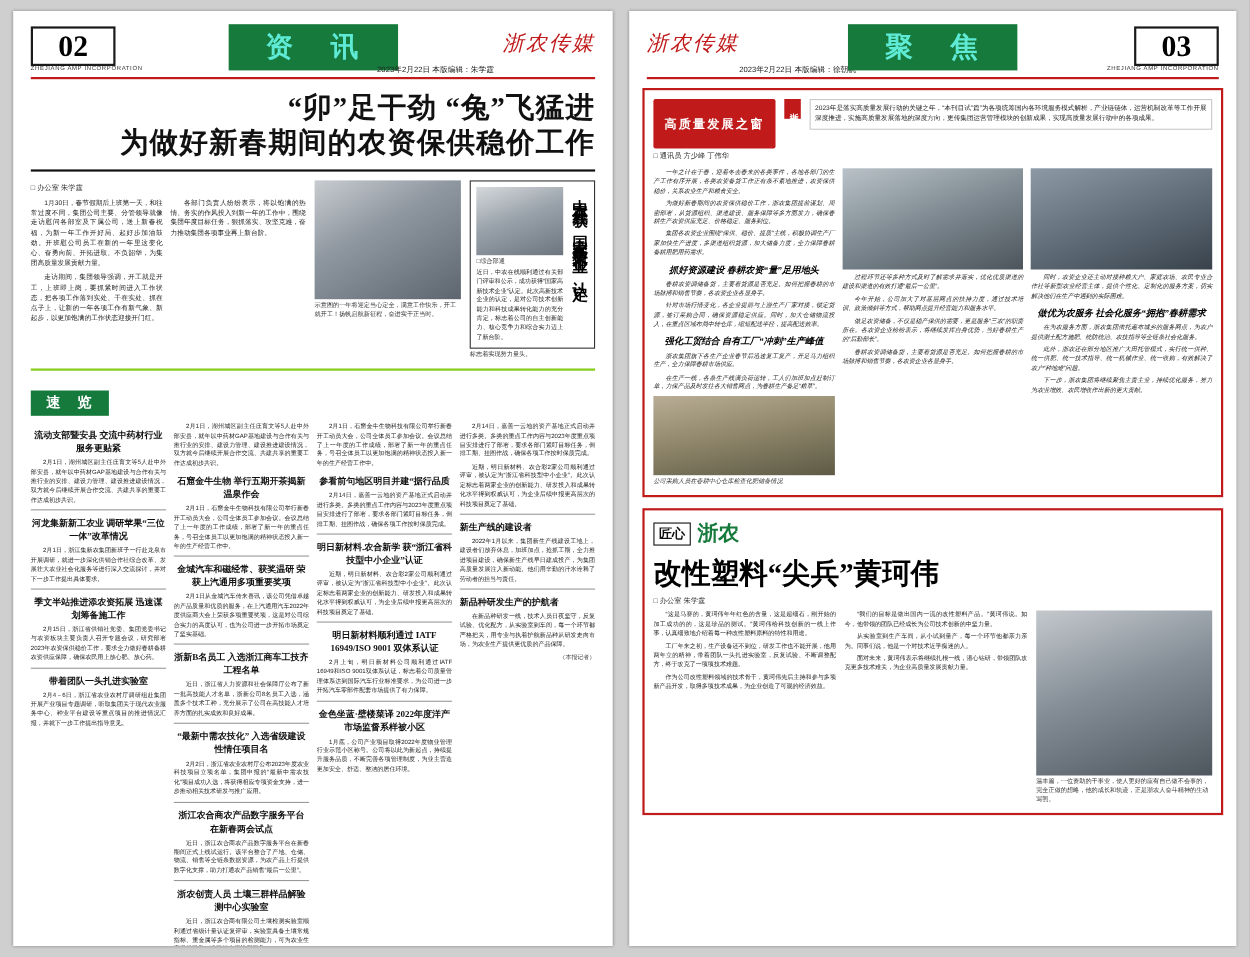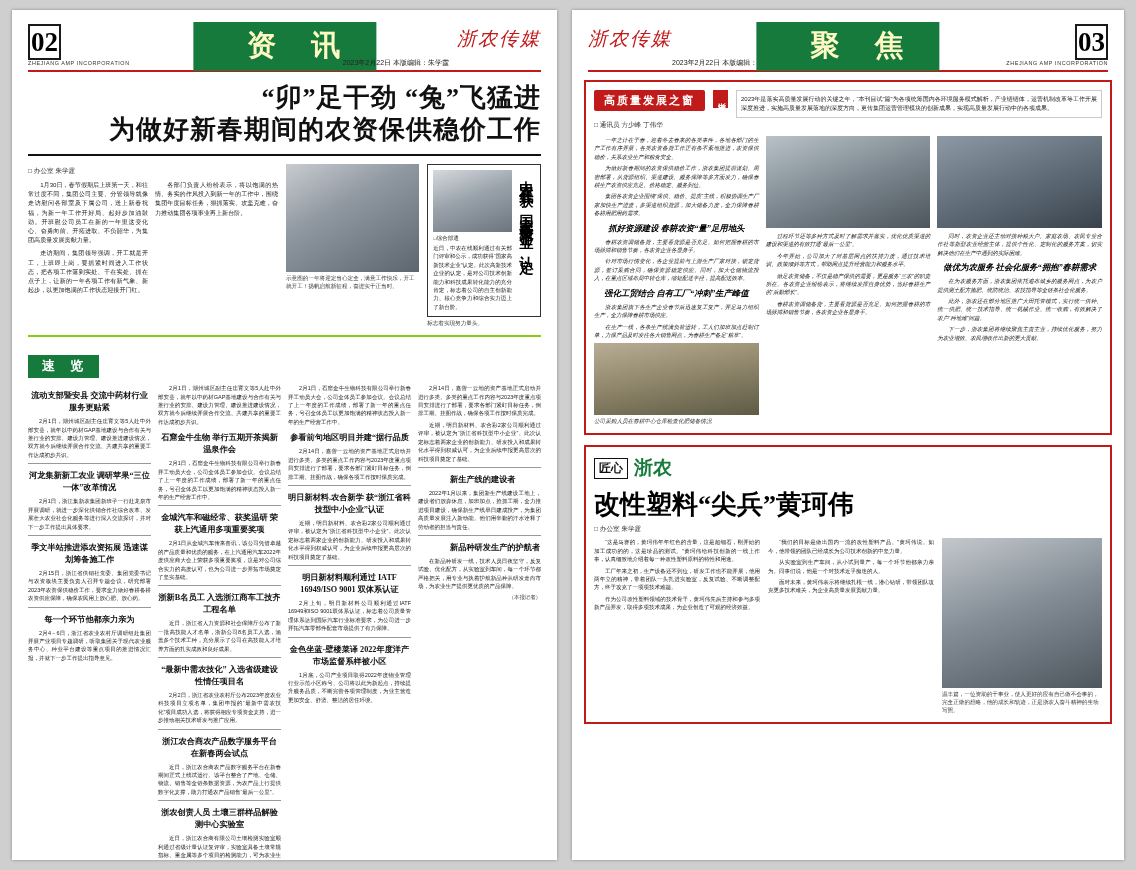--- a/index.html
+++ b/index.html
@@ -5,30 +5,30 @@
   html,body{margin:0;padding:0;background:#b8b8b8;}
   body{font-family:"Liberation Sans","DejaVu Sans",sans-serif;}
   .spread{width:1136px;height:870px;position:relative;background:#cfcfcf;overflow:hidden;}
   .page{position:absolute;top:10px;height:850px;background:#fff;box-shadow:0 0 3px rgba(0,0,0,.35);overflow:hidden;}
   .page-left{left:12px;width:545px;}
   .page-right{left:572px;width:552px;}
 
   
   .masthead{position:relative;height:46px;border-bottom:2px solid #c01a1a;margin:14px 16px 0 16px;}
   .folio{font-family:"Liberation Serif","DejaVu Serif",serif;font-weight:bold;font-size:27px;line-height:32px;
-         border:2px solid #1a1a1a;padding:0 1px;display:inline-block;}
+         border:2px solid #1a1a1a;padding:0 23px;display:inline-block;}
   .folio-wrap{position:absolute;top:0;}
   .folio-wrap.left{left:0;}
   .folio-wrap.right{right:0;}
   .masthead-en{position:absolute;top:36px;font-size:5.4px;letter-spacing:.6px;color:#333;}
   .masthead-en.left{left:0;}
   .masthead-en.right{right:0;}
   .sec-title{position:absolute;top:-2px;left:50%;transform:translateX(-50%);
-             background:#167a3c;color:#fef9c3;font-family:"Liberation Serif","DejaVu Serif",serif;
-             font-size:29px;font-weight:bold;letter-spacing:14px;padding:4px 22px 5px 54px;}
+             background:#167a3c;color:#5eead4;font-family:"Liberation Serif","DejaVu Serif",serif;
+             font-size:25px;font-weight:bold;letter-spacing:14px;padding:4px 22px 5px 34px;}
   .sec-title.rightpg{background:#167a3c;}
   .brand{position:absolute;top:4px;font-family:"Liberation Serif","DejaVu Serif",serif;
          font-weight:normal;font-size:19px;color:#c01a1a;letter-spacing:2px;font-style:italic;}
   .brand.r{right:0;top:2px;}
   .brand.l{left:0;top:2px;}
   .dateline{position:absolute;top:34px;font-size:7px;color:#222;}
   .dateline.center-r{right:92px;}
   .dateline.center-l{left:84px;}
 
   
@@ -57,29 +57,29 @@
   .boxed-ad{border:1px solid #333;padding:5px;}
   .vert-title{writing-mode:vertical-rl;text-orientation:upright;font-family:"Liberation Serif","DejaVu Serif",serif;
               font-weight:bold;font-size:14px;letter-spacing:3px;line-height:18px;}
 
   .sec-label{display:inline-block;background:#167a3c;color:#fff;font-family:"Liberation Serif","DejaVu Serif",serif;
              font-weight:bold;font-size:13px;letter-spacing:6px;padding:2px 10px 3px 14px;}
   .news-grid{display:flex;gap:7px;margin:0 16px;}
   .news-col{width:25%;}
   .nh{font-family:"Liberation Serif","DejaVu Serif",serif;font-weight:bold;font-size:8.2px;line-height:12px;
       margin:6px 0 3px 0;color:#111;text-align:center;}
-  .nh.left{text-align:left;margin-left:32px;}
+  .nh.left{text-align:left;}
   .nb{font-size:5.5px;line-height:8.4px;text-align:justify;color:#1a1a1a;}
   .nb p{margin:0 0 3px 0;text-indent:2em;}
   .src{font-size:5.4px;color:#444;text-align:right;}
 
   
   .rbox{border:2px solid #c01a1a;margin:8px 12px 0 12px;padding:8px;position:relative;}
   .ribbon{display:inline-block;background:#c01a1a;color:#fff;font-family:"Liberation Serif","DejaVu Serif",serif;
-          font-weight:bold;font-size:11px;letter-spacing:2px;padding:3px 10px;border-radius:2px;}
+          font-weight:bold;font-size:11px;letter-spacing:2px;padding:15px 10px;border-radius:2px;}
   .r-title{font-family:"Liberation Serif","DejaVu Serif",serif;font-weight:bold;font-size:23px;
            text-align:center;letter-spacing:1px;margin:6px 0 4px 0;}
   .rsub{font-size:6px;line-height:9px;color:#222;border:1px solid #c9c9c9;padding:4px;text-align:justify;}
   .rcols{display:flex;gap:7px;margin-top:6px;}
   .rcol{flex:1;font-style:italic;}
   .subhead{font-family:"Liberation Serif","DejaVu Serif",serif;font-weight:bold;font-size:8.4px;
            text-align:center;line-height:12px;margin:5px 0 3px 0;}
   .vcut{font-family:"Liberation Serif","DejaVu Serif",serif;font-weight:bold;font-size:8px;
         writing-mode:vertical-rl;text-orientation:upright;background:#c01a1a;color:#fff;padding:6px 2px;letter-spacing:2px;}
 
@@ -166,21 +166,21 @@
         <div class="nb">
             <p>2月1日，浙江集新农集团新班子一行赴龙泉市开展调研，就进一步深化供销合作社综合改革、发展壮大农业社会化服务等进行深入交流探讨，并对下一步工作提出具体要求。</p>
           </div>
         <div class="thin" style="margin:4px 0;"></div>
         <div class="nh">季文半站推进添农资拓展
 迅速谋划筹备施工作</div>
         <div class="nb">
             <p>2月15日，浙江省供销社党委、集团党委书记与农资板块主要负责人召开专题会议，研究部署2023年农资保供稳价工作，要求全力做好春耕备耕农资供应保障，确保农民用上放心肥、放心药。</p>
           </div>
         <div class="thin" style="margin:4px 0;"></div>
-        <div class="nh">每一个环节他都亲力亲为</div>
+        <div class="nh">带着团队一头扎进实验室</div>
         <div class="nb">
             <p>2月4－6日，浙江省农业农村厅调研组赴集团开展产业项目专题调研，听取集团关于现代农业服务中心、种业平台建设等重点项目的推进情况汇报，并就下一步工作提出指导意见。</p>
           </div>
       </div>
 
       <div class="news-col">
         <div class="nb">
             <p>2月1日，湖州城区副主任庄育文等5人赴中外部安县，就年以中药材GAP基地建设与合作有关与推行业的安排、建设力管理、建设推进建设情况，双方就今后继续开展合作交流、共建共享的重要工作达成初步共识。</p>
           </div>
         <div class="nh">石窟金牛生物

